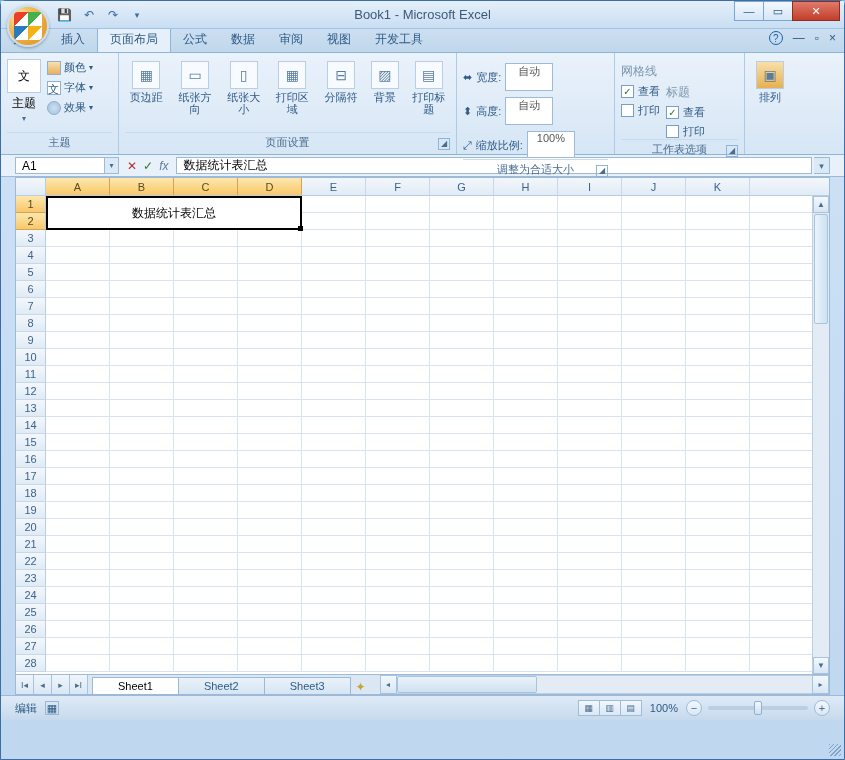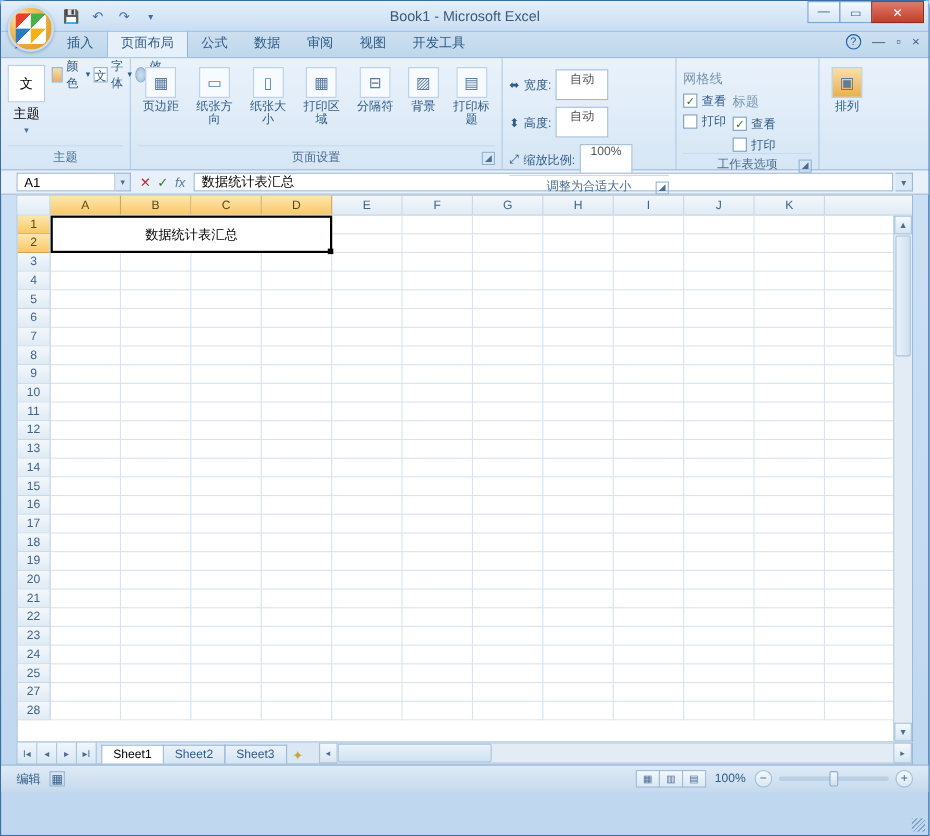--- a/index.html
+++ b/index.html
@@ -117,21 +117,21 @@
 .group-label .dlauncher{position:absolute;right:0;bottom:2px;width:12px;height:12px;border:1px solid #8fb4d9;font-size:8px;line-height:10px;color:#4a6d90;}
 .big-btn{display:flex;flex-direction:column;align-items:center;gap:2px;width:44px;padding-top:4px;}
 .big-btn .ic{width:28px;height:28px;background:#f7fbff;border:1px solid #b7cee4;display:flex;align-items:center;justify-content:center;font-size:14px;color:#597ca0;}
 .big-btn span{font-size:11px;color:#2f5b86;text-align:center;line-height:12px;}
 .mini-row{display:flex;align-items:center;gap:4px;font-size:11px;color:#2f5b86;}
 .mini-row .fld{width:48px;height:28px;border:1px solid #9dbbd9;background:#fff;text-align:center;color:#555;}
 .chk{width:13px;height:13px;border:1px solid #7a9dc0;background:#fff;display:inline-flex;align-items:center;justify-content:center;font-size:10px;color:#2f6e2f;}
 .stack{display:flex;flex-direction:column;gap:4px;padding-top:6px;}
 .theme-left{display:flex;flex-direction:column;align-items:center;gap:2px;padding-top:2px;}
 .theme-left .ic{width:34px;height:34px;border:1px solid #b7cee4;background:#fff;display:flex;align-items:center;justify-content:center;}
-.theme-right{display:flex;flex-direction:row;gap:3px;padding-top:2px;}
+.theme-right{display:flex;flex-direction:column;gap:3px;padding-top:2px;}
 .theme-right .row{display:flex;align-items:center;gap:3px;font-size:11px;color:#2f5b86;}
 .sq{width:14px;height:14px;border:1px solid #90b0d0;background:linear-gradient(#f8e0b0,#e8b060);}
 .formula-bar{
   height:22px;display:flex;align-items:stretch;border-bottom:1px solid #9cbad8;background:#e8f0f9;
 }
 .name-box{width:90px;border:1px solid #9cbad8;background:#fff;margin:2px 0 2px 14px;display:flex;align-items:center;padding:0 6px;color:#000;}
 .nb-dd{width:14px;background:#dbe8f5;border:1px solid #9cbad8;margin:2px 0;border-left:none;display:flex;align-items:center;justify-content:center;font-size:8px;color:#4a6d90;}
 .fx-btns{display:flex;align-items:center;gap:6px;padding:0 8px;color:#5a7fa4;}
 .fx-input{flex:1;border:1px solid #9cbad8;background:#fff;margin:2px 2px 2px 0;display:flex;align-items:center;padding:0 6px;color:#000;}
 .fx-expand{width:16px;background:#dbe8f5;border:1px solid #9cbad8;margin:2px 14px 2px 0;border-left:none;display:flex;align-items:center;justify-content:center;font-size:9px;color:#4a6d90;}
@@ -153,21 +153,21 @@
 }
 .merged-handle{position:absolute;right:-3px;bottom:-3px;width:5px;height:5px;background:#000;}
 .vscroll{position:absolute;right:0;top:18px;bottom:0;width:17px;background:#e3ecf5;border-left:1px solid #bcd0e3;}
 .vscroll .btn{height:17px;background:linear-gradient(#f3f8fc,#d7e6f3);border:1px solid #a9c3dc;display:flex;align-items:center;justify-content:center;font-size:8px;color:#4a6d90;}
 .vscroll .thumb{position:absolute;top:18px;left:1px;right:1px;height:110px;background:linear-gradient(90deg,#eaf3fb,#cfe1f1);border:1px solid #a9c3dc;border-radius:2px;}
 .vscroll .btn.dn{position:absolute;bottom:0;left:0;right:0;}
 .sheet-tabs-row{height:20px;margin:0 14px;display:flex;align-items:stretch;background:#dbe7f3;border:1px solid #9cbad8;border-top:none;}
 .st-nav{display:flex;}
 .st-nav .nb{width:18px;border-right:1px solid #a9c3dc;display:flex;align-items:center;justify-content:center;font-size:9px;color:#4a6d90;background:linear-gradient(#f0f6fb,#d8e7f4);}
 .st-tabs{display:flex;align-items:flex-end;padding-left:4px;gap:0;}
-.st-tab{padding:2px 10px;font-size:11px;color:#2f5b86;background:linear-gradient(#eaf2fa,#d6e5f3);border:1px solid #9cbad8;border-bottom:none;position:relative;margin-right:-1px;}
+.st-tab{padding:2px 25px;font-size:11px;color:#2f5b86;background:linear-gradient(#eaf2fa,#d6e5f3);border:1px solid #9cbad8;border-bottom:none;position:relative;margin-right:-1px;}
 .st-tab.active{background:#fff;color:#000;z-index:1;}
 .st-new{width:22px;display:flex;align-items:center;justify-content:center;color:#c7a33a;}
 .hscroll{flex:1;display:flex;align-items:stretch;margin-left:8px;}
 .hscroll .btn{width:17px;background:linear-gradient(#f3f8fc,#d7e6f3);border:1px solid #a9c3dc;display:flex;align-items:center;justify-content:center;font-size:8px;color:#4a6d90;}
 .hscroll .track{flex:1;background:#e3ecf5;border-top:1px solid #bcd0e3;border-bottom:1px solid #bcd0e3;position:relative;}
 .hscroll .thumb{position:absolute;left:0;top:0;bottom:0;width:140px;background:linear-gradient(#eaf3fb,#cfe1f1);border:1px solid #a9c3dc;border-radius:2px;}
 .statusbar{height:22px;margin:0 0 0 0;background:linear-gradient(#dfeaf6,#c6daed);border-top:1px solid #9cbad8;display:flex;align-items:center;padding:12px 14px;color:#2f5b86;font-size:11px;justify-content:space-between;}
 .status-right{display:flex;align-items:center;gap:8px;}
 .view-btns{display:flex;}
 .view-btns .vb{width:22px;height:16px;border:1px solid #a0bcd7;background:linear-gradient(#f2f7fc,#dae8f5);margin-left:-1px;display:flex;align-items:center;justify-content:center;font-size:9px;color:#4a6d90;}
@@ -741,20 +741,35 @@
           <div class="cell"></div>
           <div class="cell"></div>
           <div class="cell"></div>
           <div class="cell"></div>
           <div class="cell"></div>
           <div class="cell"></div>
           <div class="cell"></div>
           <div class="cell"></div>
         </div>
         <div class="row">
+          <div class="row-h">26</div>
+          <div class="cell"></div>
+          <div class="cell"></div>
+          <div class="cell"></div>
+          <div class="cell"></div>
+          <div class="cell"></div>
+          <div class="cell"></div>
+          <div class="cell"></div>
+          <div class="cell"></div>
+          <div class="cell"></div>
+          <div class="cell"></div>
+          <div class="cell"></div>
+          <div class="cell"></div>
+        </div>
+        <div class="row">
           <div class="row-h">27</div>
           <div class="cell"></div>
           <div class="cell"></div>
           <div class="cell"></div>
           <div class="cell"></div>
           <div class="cell"></div>
           <div class="cell"></div>
           <div class="cell"></div>
           <div class="cell"></div>
           <div class="cell"></div>

